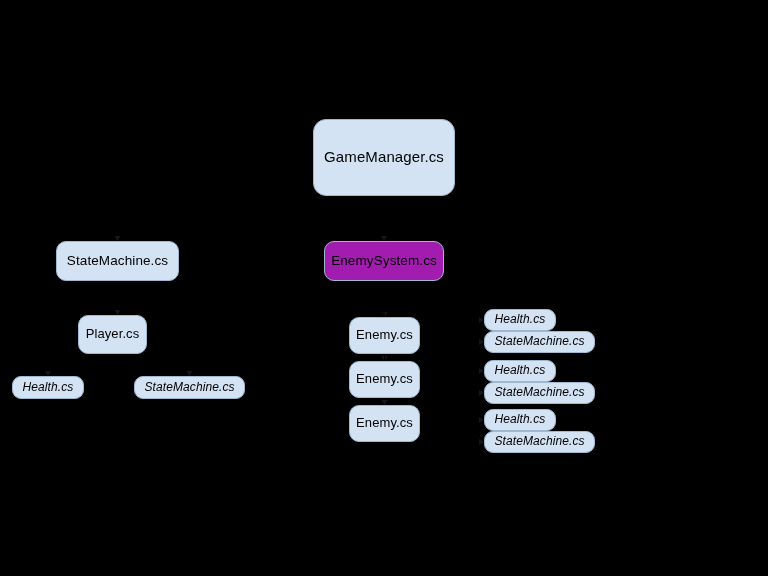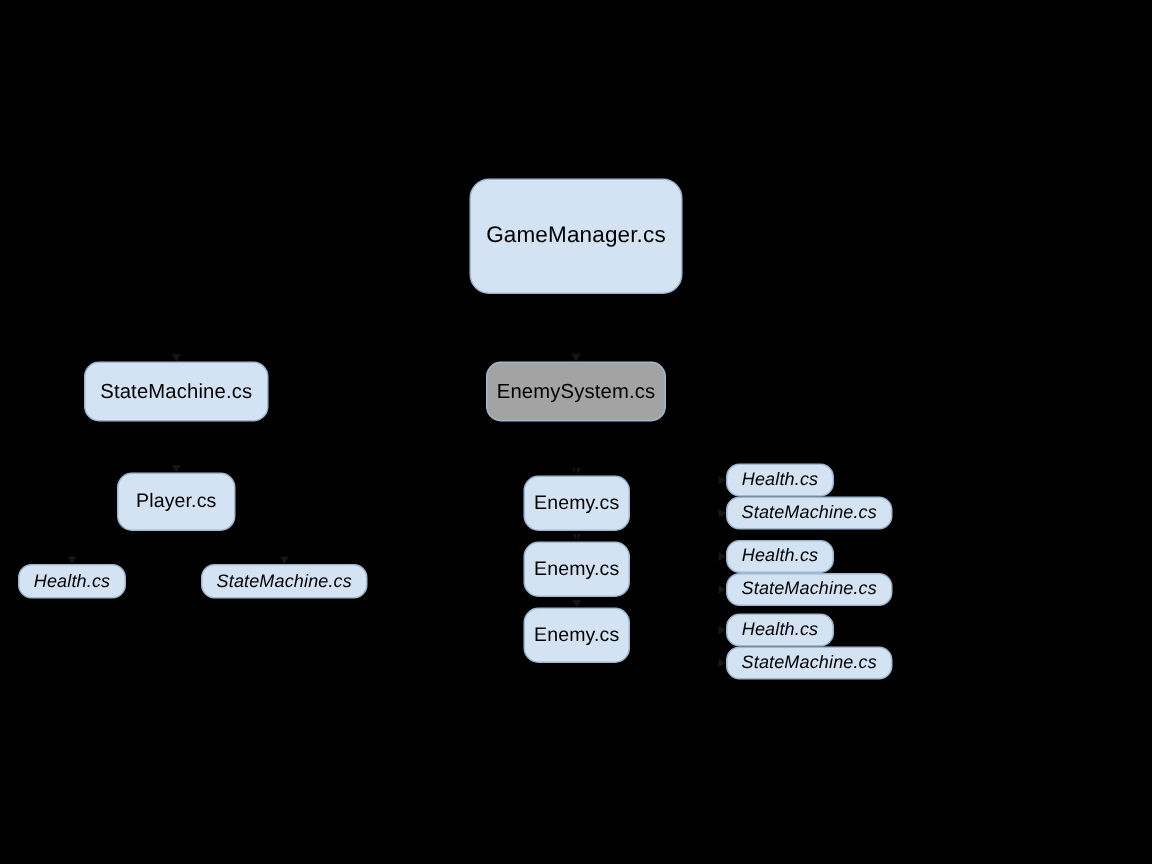--- a/index.html
+++ b/index.html
@@ -102,24 +102,24 @@
       <polyline points="420,423.5 452,423.5 452,442 484,442" fill="none" stroke="#000000" stroke-width="1"></polyline>
       <polygon points="484,442 479,439 479,445" fill="#161616"></polygon>
     </svg>
   <div id="node-layer">
       <div class="node n-root" style="left: 313px; top: 119px; width: 142px; height: 77px; background: rgb(212, 227, 243); border-color: rgb(159, 184, 208); color: rgb(0, 0, 0);">
         <span class="node-label">GameManager.cs</span>
       </div>
       <div class="node n-mid" style="left: 56px; top: 241px; width: 123px; height: 40px; background: rgb(212, 227, 243); border-color: rgb(159, 184, 208); color: rgb(0, 0, 0);">
         <span class="node-label">StateMachine.cs</span>
       </div>
-      <div class="node n-mid" style="left: 324px; top: 241px; width: 120px; height: 40px; background: #a3a3a3; border-color: rgb(159, 184, 208); color: rgb(0, 0, 0);">
+      <div class="node n-mid" style="left: 324px; top: 241px; width: 120px; height: 40px; background: #a21caf; border-color: rgb(159, 184, 208); color: rgb(0, 0, 0);">
         <span class="node-label">EnemySystem.cs</span>
       </div>
-      <div class="node n-sub" style="left: 78px; top: 315px; width: 79px; height: 39px; background: rgb(212, 227, 243); border-color: rgb(159, 184, 208); color: rgb(0, 0, 0);">
+      <div class="node n-sub" style="left: 78px; top: 315px; width: 69px; height: 39px; background: rgb(212, 227, 243); border-color: rgb(159, 184, 208); color: rgb(0, 0, 0);">
         <span class="node-label">Player.cs</span>
       </div>
       <div class="node n-sub" style="left: 349px; top: 317px; width: 71px; height: 37px; background: rgb(212, 227, 243); border-color: rgb(159, 184, 208); color: rgb(0, 0, 0);">
         <span class="node-label">Enemy.cs</span>
       </div>
       <div class="node n-sub" style="left: 349px; top: 361px; width: 71px; height: 37px; background: rgb(212, 227, 243); border-color: rgb(159, 184, 208); color: rgb(0, 0, 0);">
         <span class="node-label">Enemy.cs</span>
       </div>
       <div class="node n-sub" style="left: 349px; top: 405px; width: 71px; height: 37px; background: rgb(212, 227, 243); border-color: rgb(159, 184, 208); color: rgb(0, 0, 0);">
         <span class="node-label">Enemy.cs</span>

